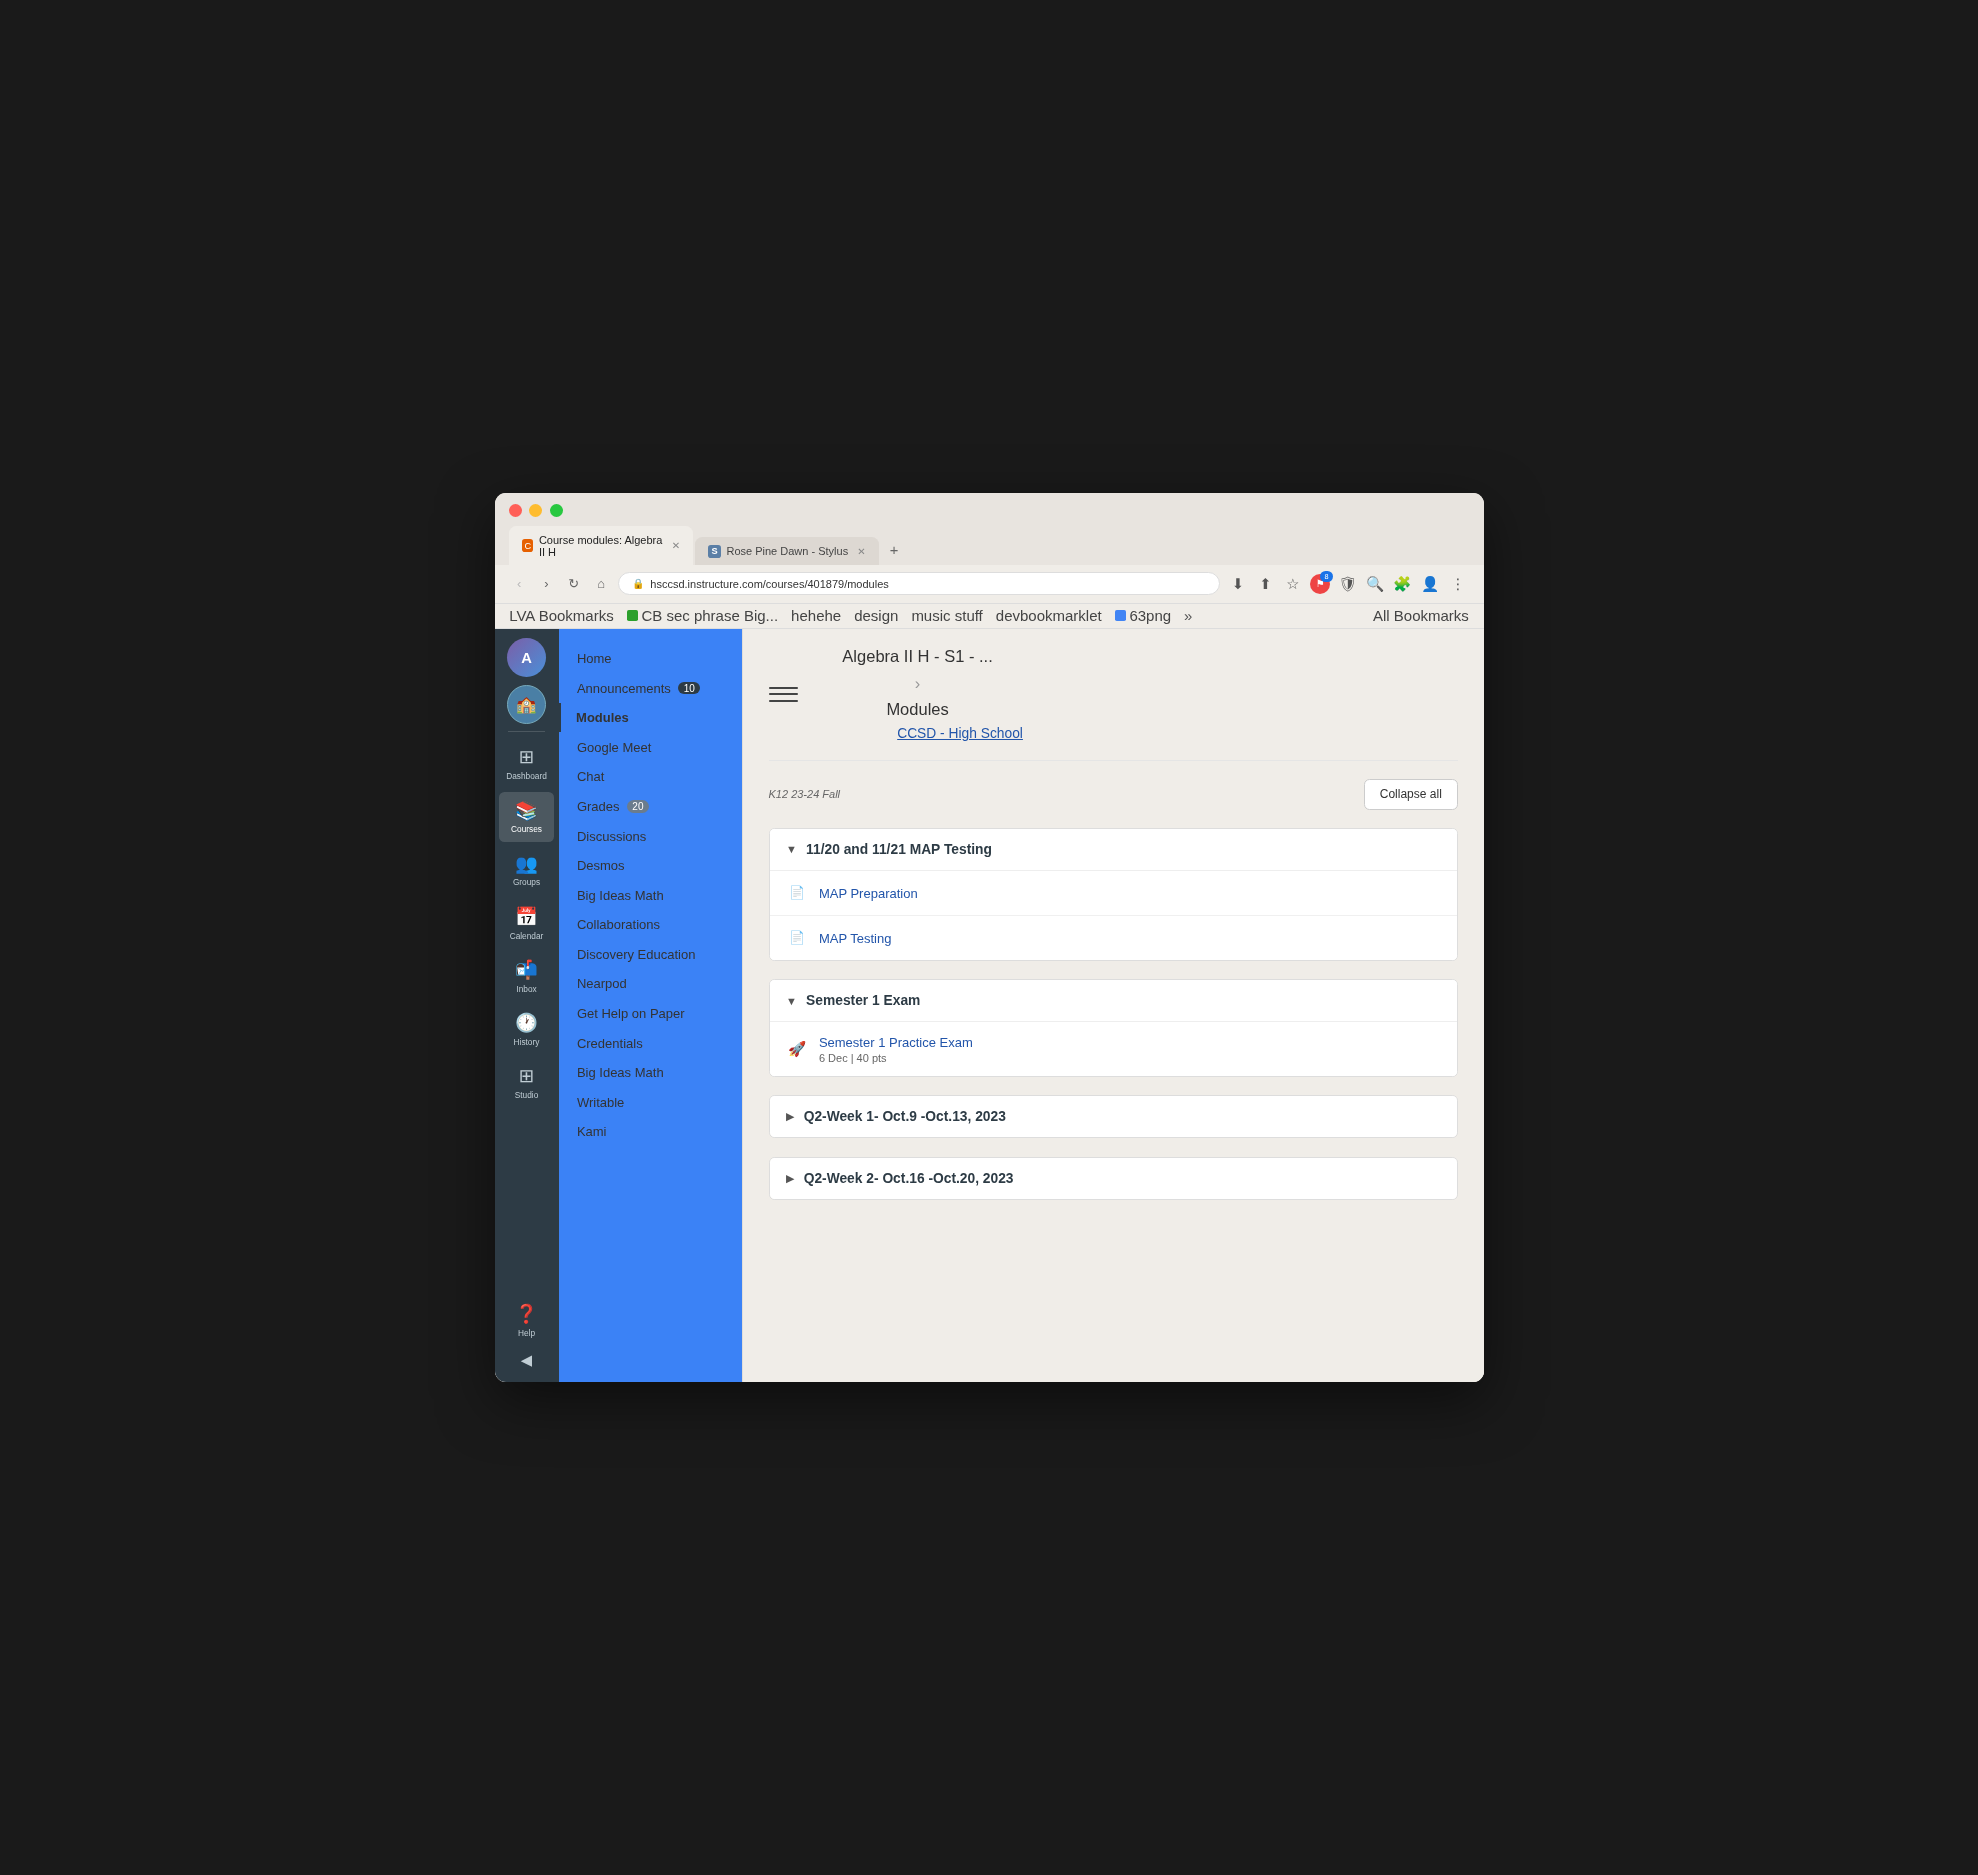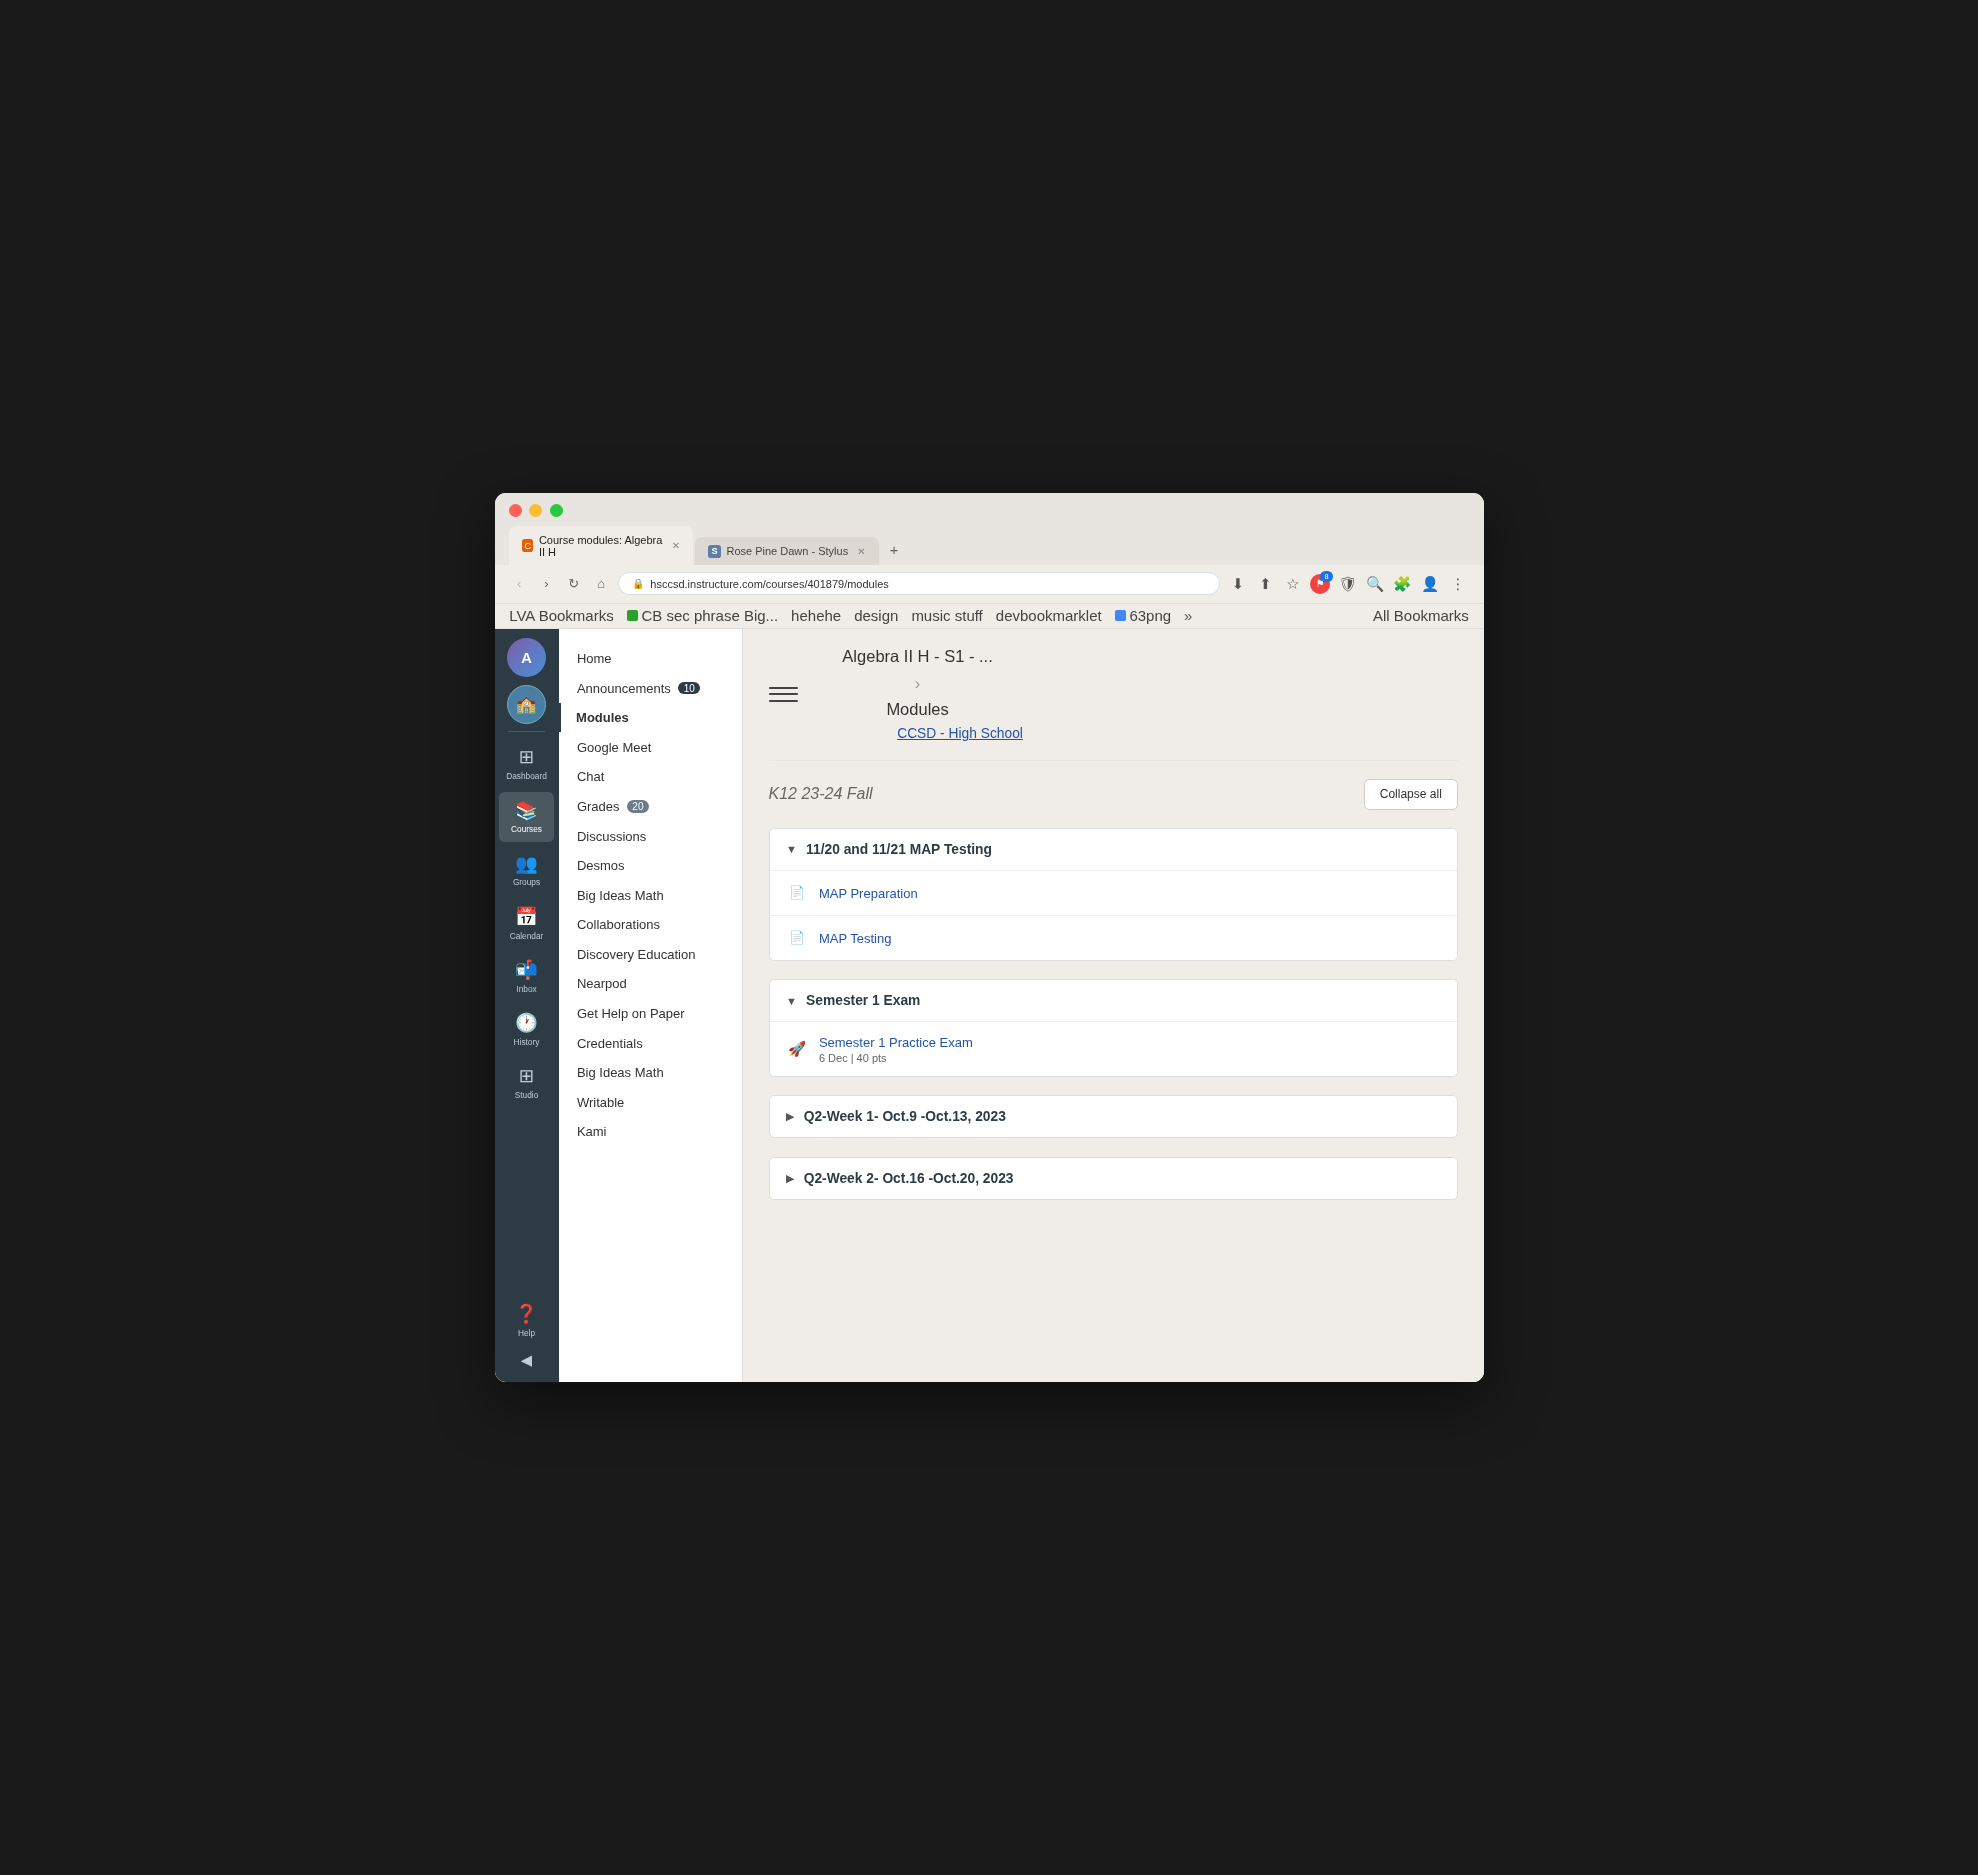--- a/index.html
+++ b/index.html
@@ -237,21 +237,21 @@
       align-items: center;
       justify-content: center;
       color: #c0cdd4;
       cursor: pointer;
       font-size: 14.7px;
     }
 
     
     .course-nav {
       width: 184px;
-      background: #ffffff;
+      background: #3b82f6;
       padding: 14.7px 0;
       border-right: 0.9px solid #e0ddd8;
       text-align: center;
     }
     .course-nav-item {
       display: flex;
       align-items: center;
       gap: 7.3px;
       padding: 7.3px 18.4px;
       font-size: 13px;
@@ -325,21 +325,21 @@
       cursor: pointer;
     }
 
     .page-meta {
       display: flex;
       justify-content: space-between;
       align-items: center;
       margin-bottom: 18.4px;
     }
     .page-meta-label {
-      font-size: 16px;
+      font-size: 11px;
       color: #666;
       font-style: italic;
     }
     .collapse-all-btn {
       background: white;
       border: 0.9px solid #ccc;
       border-radius: 5.5px;
       padding: 7.3px 14.7px;
       font-size: 12px;
       color: #333;

